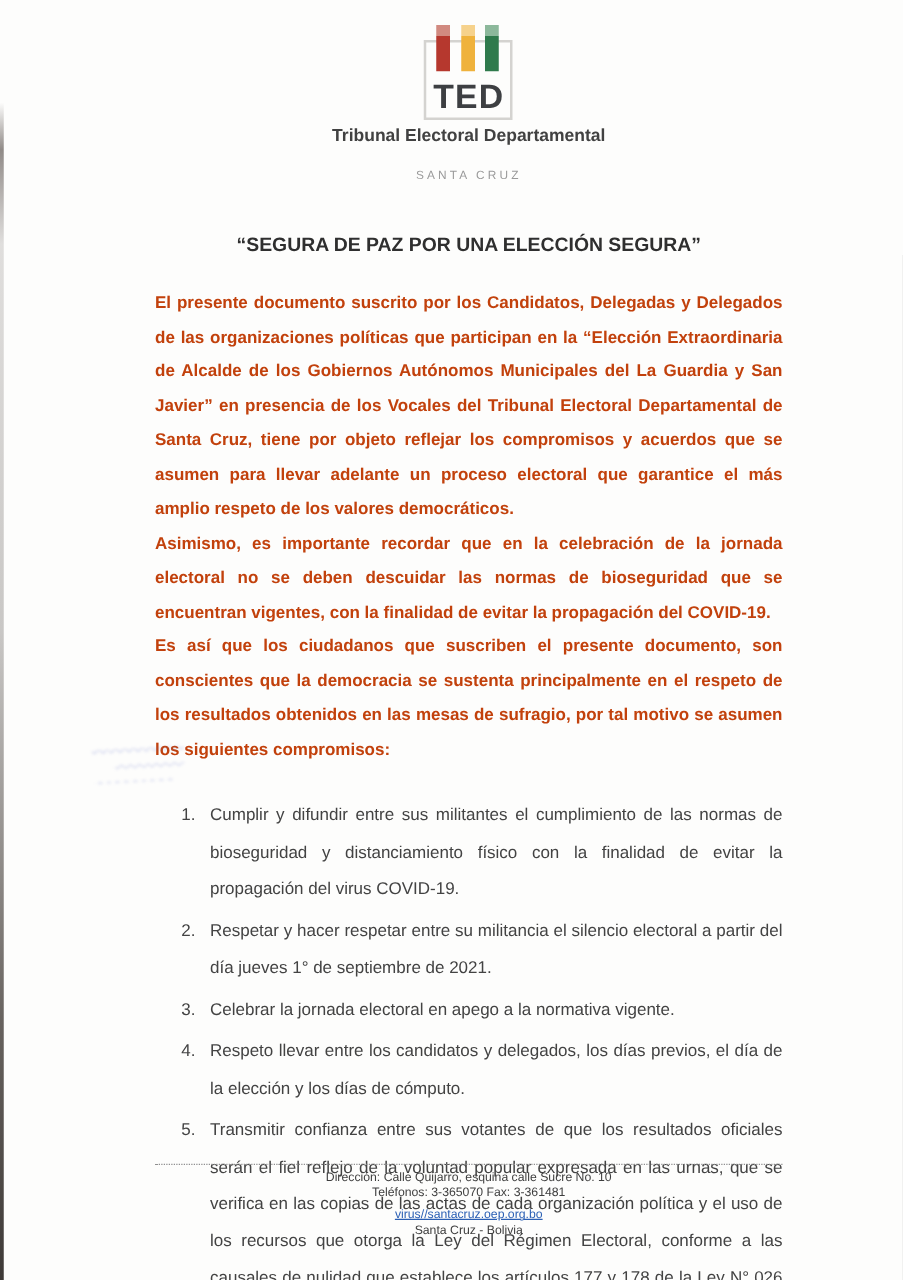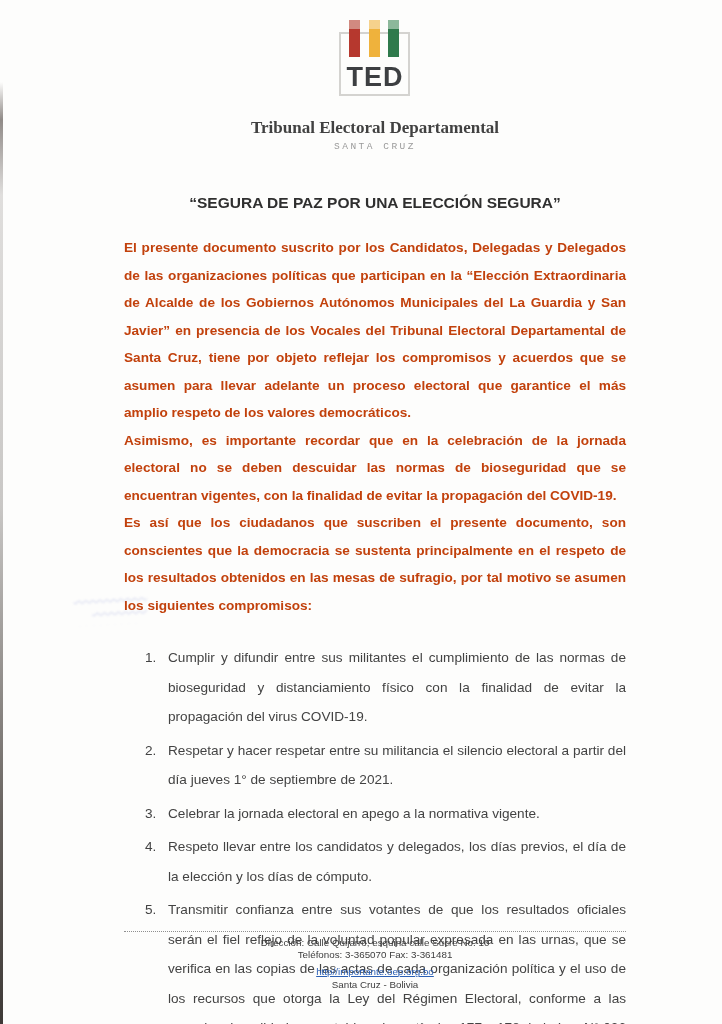--- a/index.html
+++ b/index.html
@@ -26,22 +26,22 @@
     border:2px solid #d4d3d0;
   }
   .bar { position:absolute; top:0; width:11px; height:37px; }
   .bar-red    { left:10px; background:linear-gradient(#d18a80 0 24%, #b6382e 24%); }
   .bar-yellow { left:30px; background:linear-gradient(#f6d28c 0 24%, #efb23c 24%); }
   .bar-green  { left:49px; background:linear-gradient(#8cb89b 0 24%, #2f7a4c 24%); }
   .ted-text {
     position:absolute; left:0; right:0; bottom:3px;
     font-size:27px; font-weight:bold; color:#3d3f42; letter-spacing:1px;
   }
-  .org-name { margin-top:22px; font-size:17px; font-weight:bold; color:#414141;font-family:Liberation Serif, serif; }
-  .org-loc  { margin-top:3px; font-size:9.5px; color:#9a9a9a; letter-spacing:2.5px;font-family:Liberation Mono, monospace; }
+  .org-name { margin-top:4px; font-size:14px; font-weight:bold; color:#414141; }
+  .org-loc  { margin-top:19px; font-size:9.5px; color:#9a9a9a; letter-spacing:2.5px; }
 
   
   .doc-title {
     margin-top:42px; text-align:center;
     font-size:15.5px; font-weight:bold; color:#2f2f2f;
   }
   .body-text { margin-top:22px; }
   .para {
     margin:0; font-size:13.6px; line-height:27.5px; color:#c2410c;
     text-align:justify;
@@ -135,17 +135,17 @@
   <div class="stamp">
     <span class="stamp-line">                        </span>
     <span class="stamp-line short">                  </span>
     <span class="stamp-line">                     </span>
   </div>
 
   <div class="footer">
     <div class="footer-rule"></div>
     <div class="footer-line">Dirección: Calle Quijarro, esquina calle Sucre No. 10</div>
     <div class="footer-line">Teléfonos: 3-365070 Fax: 3-361481</div>
-    <a class="footer-link">http//importante.oep.org.bo</a>
+    <a class="footer-link">virus//santacruz.oep.org.bo</a>
     <div class="footer-line">Santa Cruz - Bolivia</div>
   </div>
 
 </div>
 
 </body></html>

